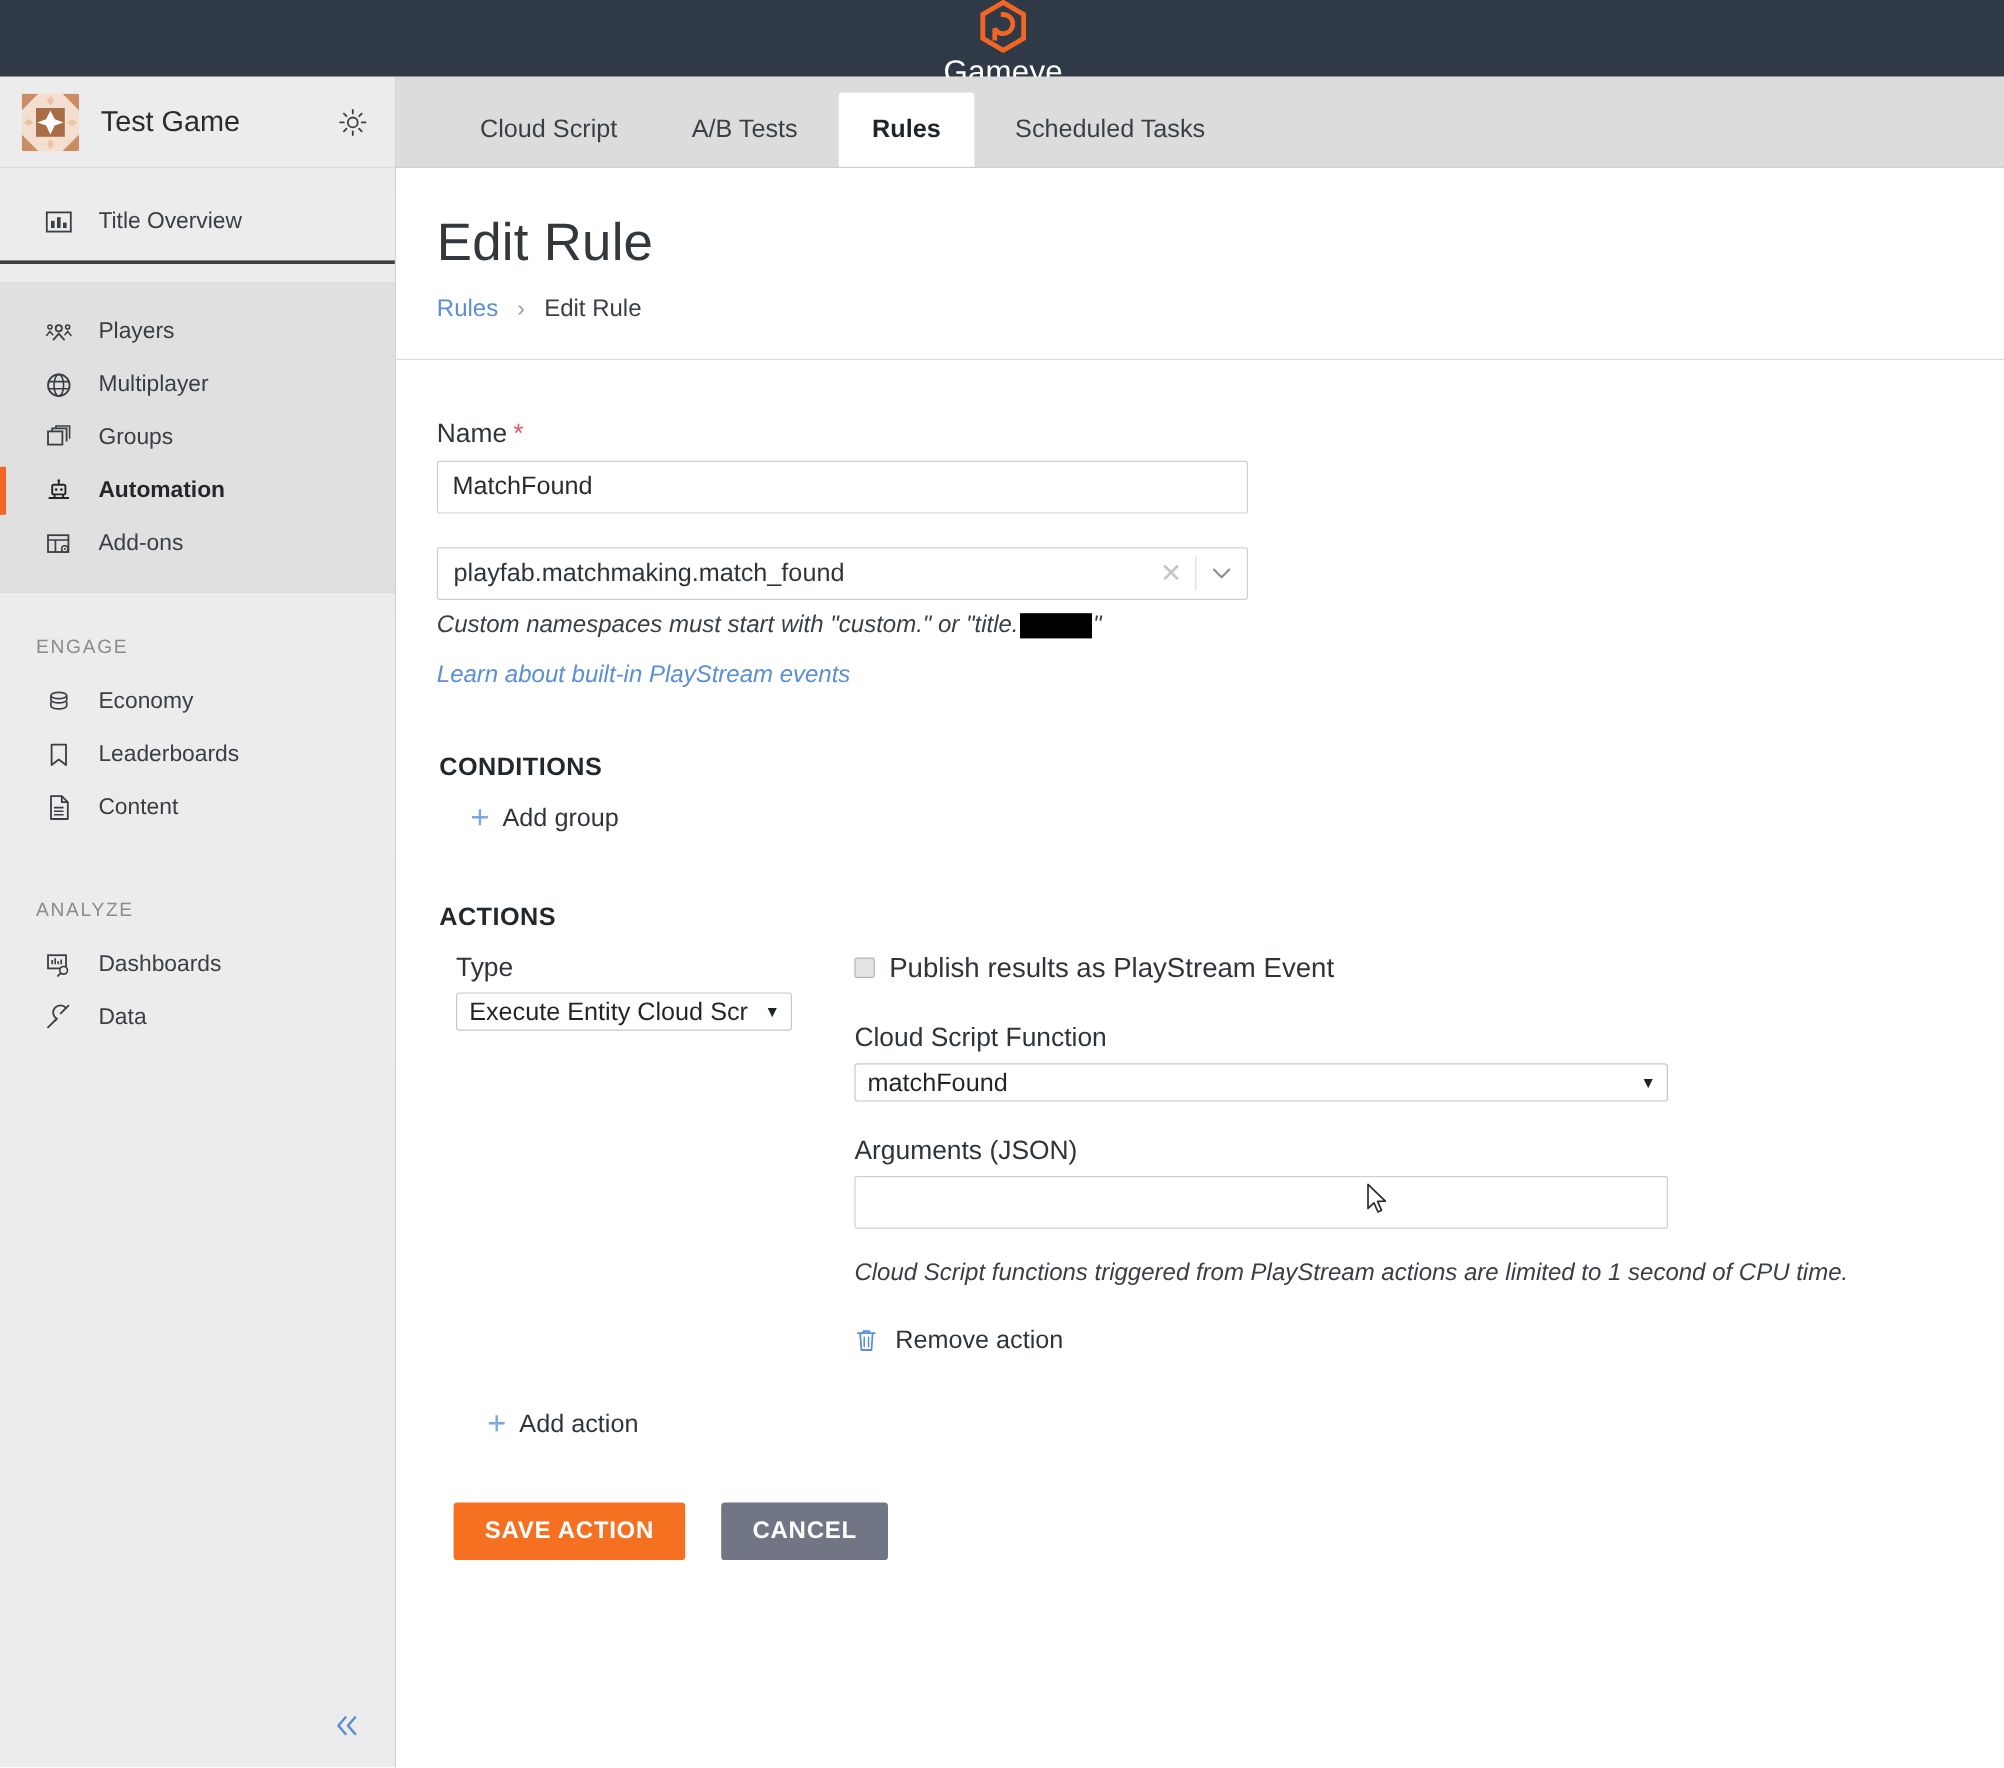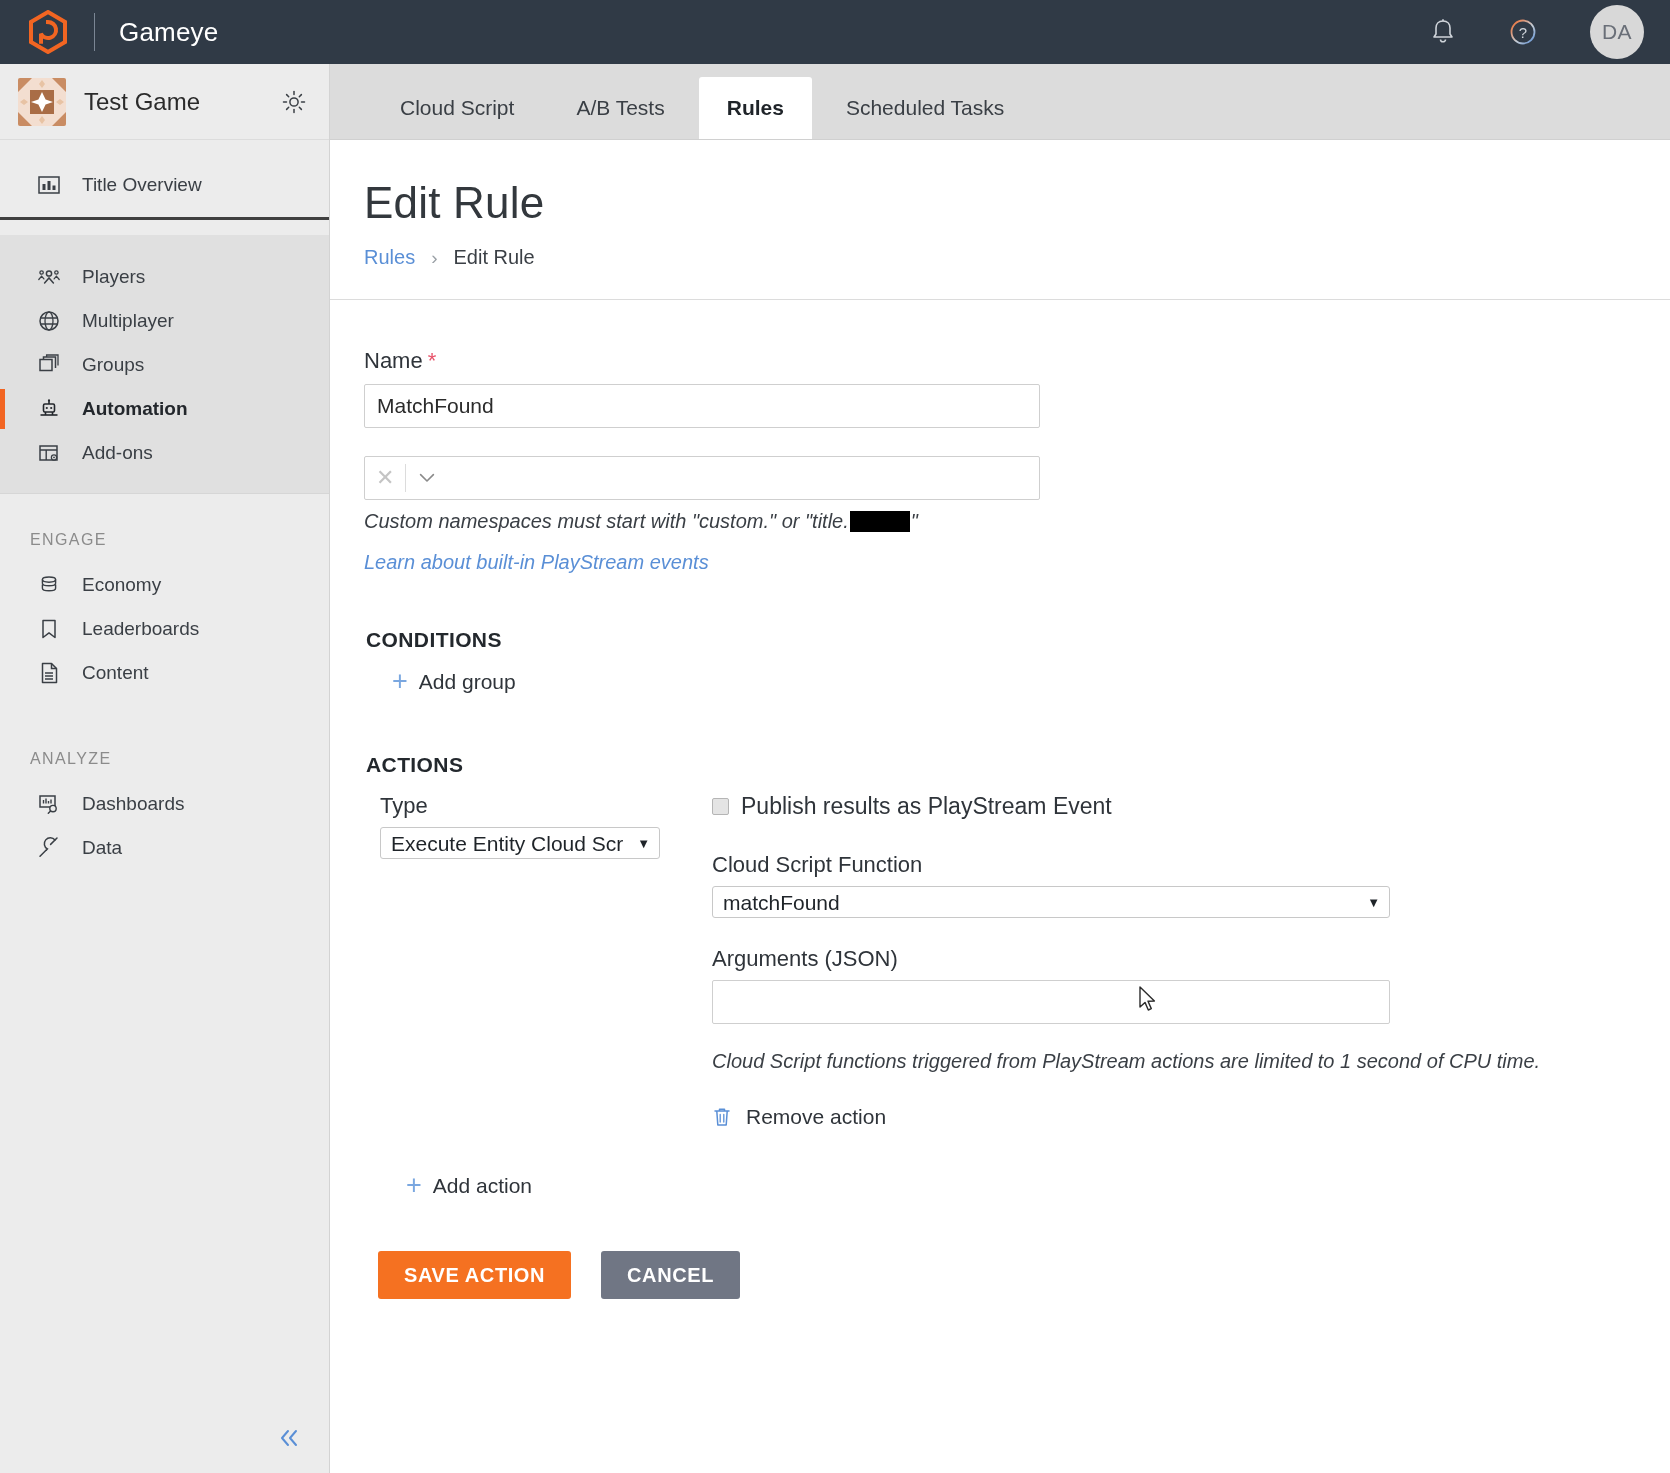--- a/index.html
+++ b/index.html
@@ -14,20 +14,21 @@
   }
 
   .app { position: relative; width: 1670px; height: 1473px; display: flex; flex-direction: column; }
 
   
   .topbar {
     height: 64px; min-height: 64px;
     background: #303a46;
     display: flex; align-items: center;
     padding: 0 26px 0 28px;
+    flex-direction: column;
   }
   .brand-logo { width: 40px; height: 44px; display: block; flex: 0 0 auto; }
   .brand-divider {
     width: 1px; height: 38px; background: #7b8694;
     margin: 0 24px 0 26px;
   }
   .brand-name {
     color: #ffffff; font-size: 26px; font-weight: 400; letter-spacing: .2px;
   }
   .topbar-spacer { flex: 1 1 auto; }
@@ -513,20 +514,21 @@
           <div class="field-block">
             <label class="field-label">
               <span>Name</span><span class="req">*</span>
             </label>
             <input class="text-input" type="text" value="MatchFound" style="">
           </div>
 
           
           <div class="field-block" style="margin-bottom:8px;">
             <div class="select-wrap">
+              <span class="select-val">playfab.matchmaking.match_found</span>
               <span class="select-clear">✕</span>
               <span class="select-divider"></span>
               <span class="select-caret">
                 <svg width="16" height="10" viewBox="0 0 16 10" aria-hidden="true">
                   <path d="M1.6 1.6 L8 8 L14.4 1.6" fill="none" stroke="#8a8a8a" stroke-width="1.6" stroke-linecap="round" stroke-linejoin="round"></path>
                 </svg>
               </span>
             </div>
           </div>
 

